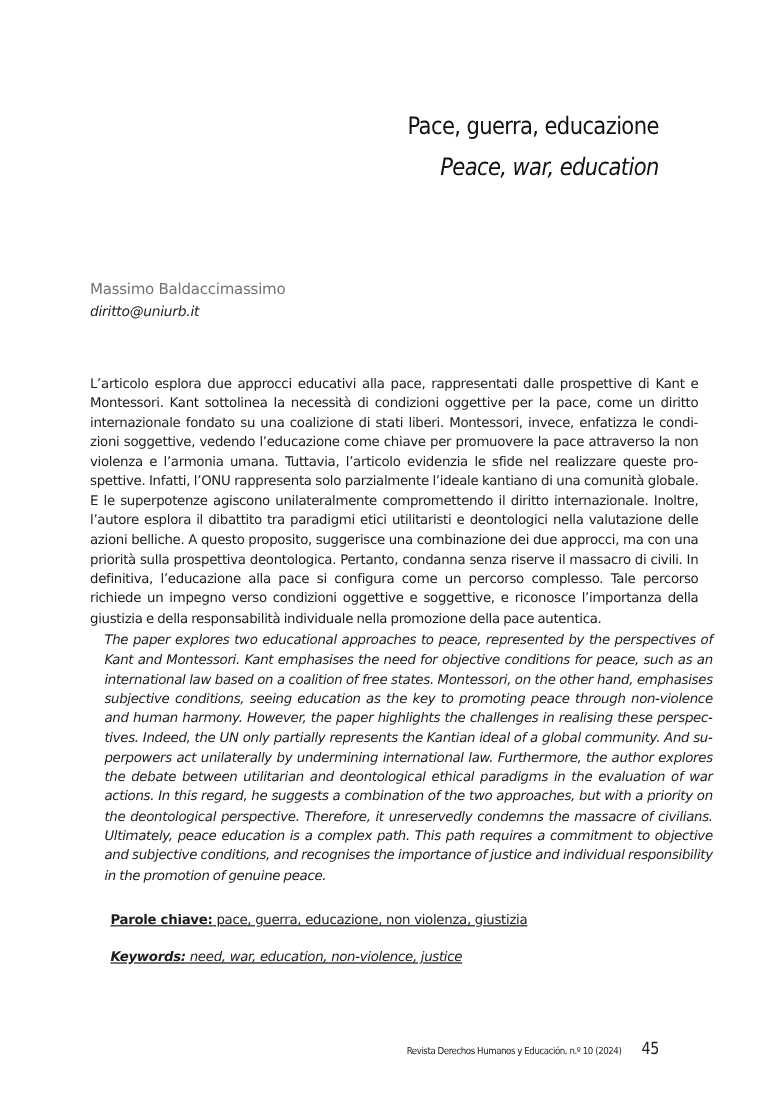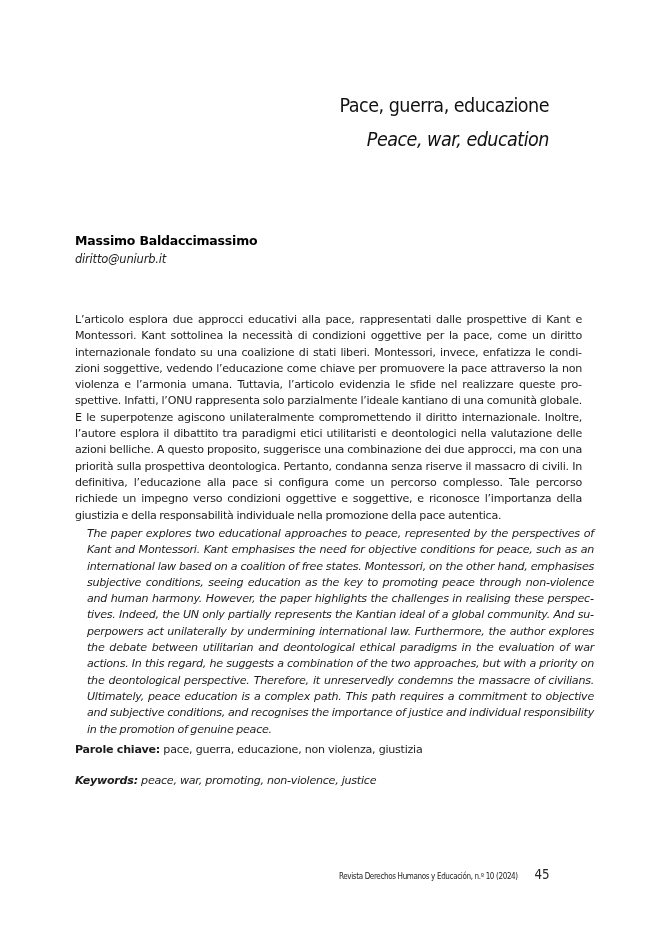--- a/index.html
+++ b/index.html
@@ -50,23 +50,22 @@
       white-space: nowrap;
     }
     .author-block {
       position: absolute;
       left: 75px;
       top: 232px;
     }
     .author-name {
       font-size: 12.5px;
       line-height: 18px;
-      color: #000000;
+      color: #737373;
       letter-spacing: -0.2px;
-      font-weight: bold;
     }
     .author-email {
       font-size: 11.5px;
       font-style: italic;
       line-height: 18px;
       color: #222;
       letter-spacing: -0.2px;
     }
     .abstract {
       position: absolute;
@@ -83,21 +82,22 @@
     }
     .abstract-it { top: 312px; }
     .abstract-en { top: 526px; font-style: italic; margin-left: 12px; }
     .keywords {
       position: absolute;
       left: 75px;
       font-size: 11.1px;
       line-height: 16px;
       color: #1c1c1c;
       letter-spacing: -0.25px;
-      margin: 0;
+      margin: 17px;
+      text-decoration: underline;
     }
     .kw-it { top: 742px; }
     .kw-en { top: 773px; font-style: italic; }
     .kw-label { font-weight: bold; }
     .footer {
       position: absolute;
       right: 66px;
       top: 866px;
       display: flex;
       align-items: baseline;
@@ -133,20 +133,20 @@
     <div class="author-name">Massimo Baldaccimassimo</div>
     <div class="author-email">diritto@uniurb.it</div>
   </div>
 
   <p class="abstract abstract-it">L’articolo esplora due approcci educativi alla pace, rappresentati dalle prospettive di Kant e Montessori. Kant sottolinea la necessità di condizioni oggettive per la pace, come un diritto internazionale fondato su una coalizione di stati liberi. Montessori, invece, enfatizza le condi­zioni soggettive, vedendo l’educazione come chiave per promuovere la pace attraverso la non violenza e l’armonia umana. Tuttavia, l’articolo evidenzia le sfide nel realizzare queste pro­spettive. Infatti, l’ONU rappresenta solo parzialmente l’ideale kantiano di una comunità globa­le. E le superpotenze agiscono unilateralmente compromettendo il diritto internazionale. Inol­tre, l’autore esplora il dibattito tra paradigmi etici utilitaristi e deontologici nella valutazione delle azioni belliche. A questo proposito, suggerisce una combinazione dei due approcci, ma con una priorità sulla prospettiva deontologica. Pertanto, condanna senza riserve il massacro di civili. In definitiva, l’educazione alla pace si configura come un percorso complesso. Tale percorso richiede un impegno verso condizioni oggettive e soggettive, e riconosce l’impor­tanza della giustizia e della responsabilità individuale nella promozione della pace autentica.</p>
 
   <p class="abstract abstract-en">The paper explores two educational approaches to peace, represented by the perspectives of Kant and Montessori. Kant emphasises the need for objective conditions for peace, such as an international law based on a coalition of free states. Montessori, on the other hand, emphasises subjective conditions, seeing education as the key to promoting peace through non-violence and human harmony. However, the paper highlights the challenges in realising these perspec­tives. Indeed, the UN only partially represents the Kantian ideal of a global community. And su­perpowers act unilaterally by undermining international law. Furthermore, the author explores the debate between utilitarian and deontological ethical paradigms in the evaluation of war actions. In this regard, he suggests a combination of the two approaches, but with a priority on the deontological perspective. Therefore, it unreservedly condemns the massacre of civilians. Ultimately, peace education is a complex path. This path requires a commitment to objective and subjective conditions, and recognises the importance of justice and individual responsibil­ity in the promotion of genuine peace.</p>
 
   <p class="keywords kw-it"><span class="kw-label">Parole chiave:</span><span> pace, guerra, educazione, non violenza, giustizia</span></p>
 
-  <p class="keywords kw-en"><span class="kw-label">Keywords:</span><span> peace, war, promoting, non-violence, justice</span></p>
+  <p class="keywords kw-en"><span class="kw-label">Keywords:</span><span> need, war, education, non-violence, justice</span></p>
 
   <div class="footer">
     <span class="footer-journal">Revista Derechos Humanos y Educación, n.º 10 (2024)</span>
     <span class="footer-page">45</span>
   </div>
 
 </div>
 
 </body></html>

